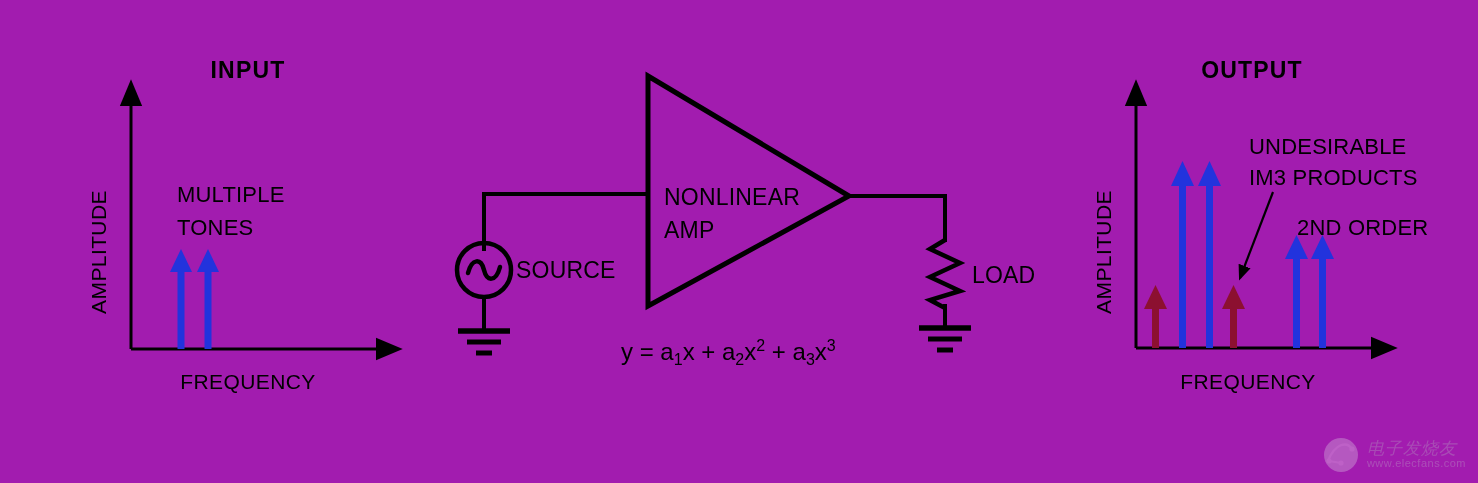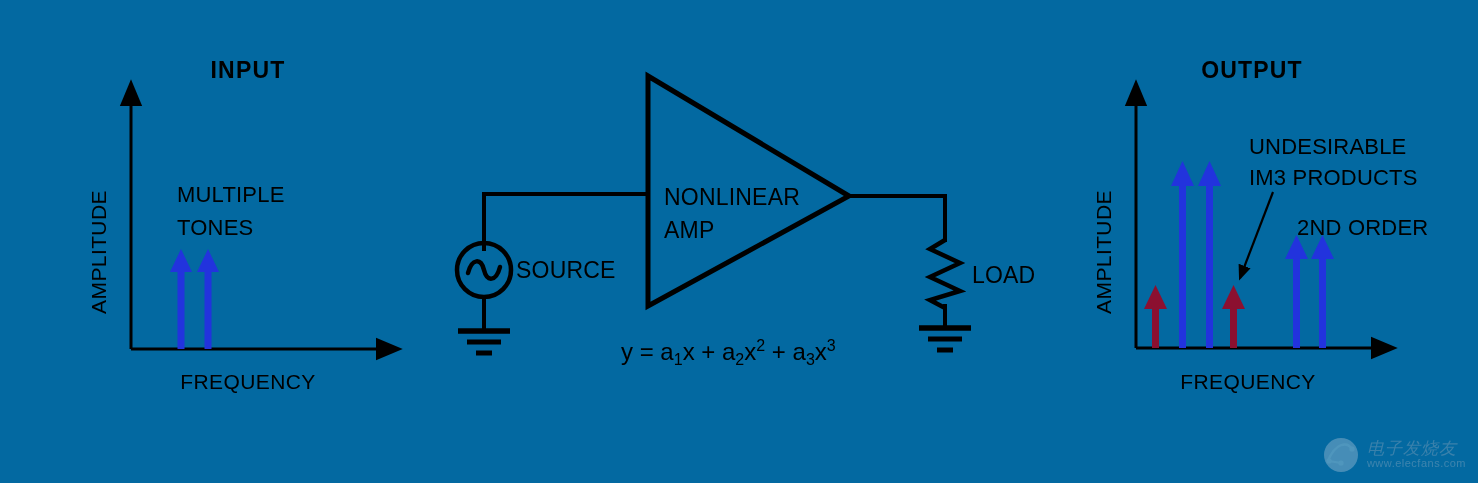--- a/index.html
+++ b/index.html
@@ -9,21 +9,21 @@
     background: #ffffff;
   }
   body {
     font-family: "Liberation Sans", sans-serif;
     -webkit-font-smoothing: antialiased;
   }
   #figure-root {
     position: relative;
     width: 1478px;
     height: 483px;
-    background: #0369a1;
+    background: #a21caf;
     overflow: hidden;
   }
   #figure-svg {
     position: absolute;
     left: 0;
     top: 0;
     width: 1478px;
     height: 483px;
     display: block;
   }

